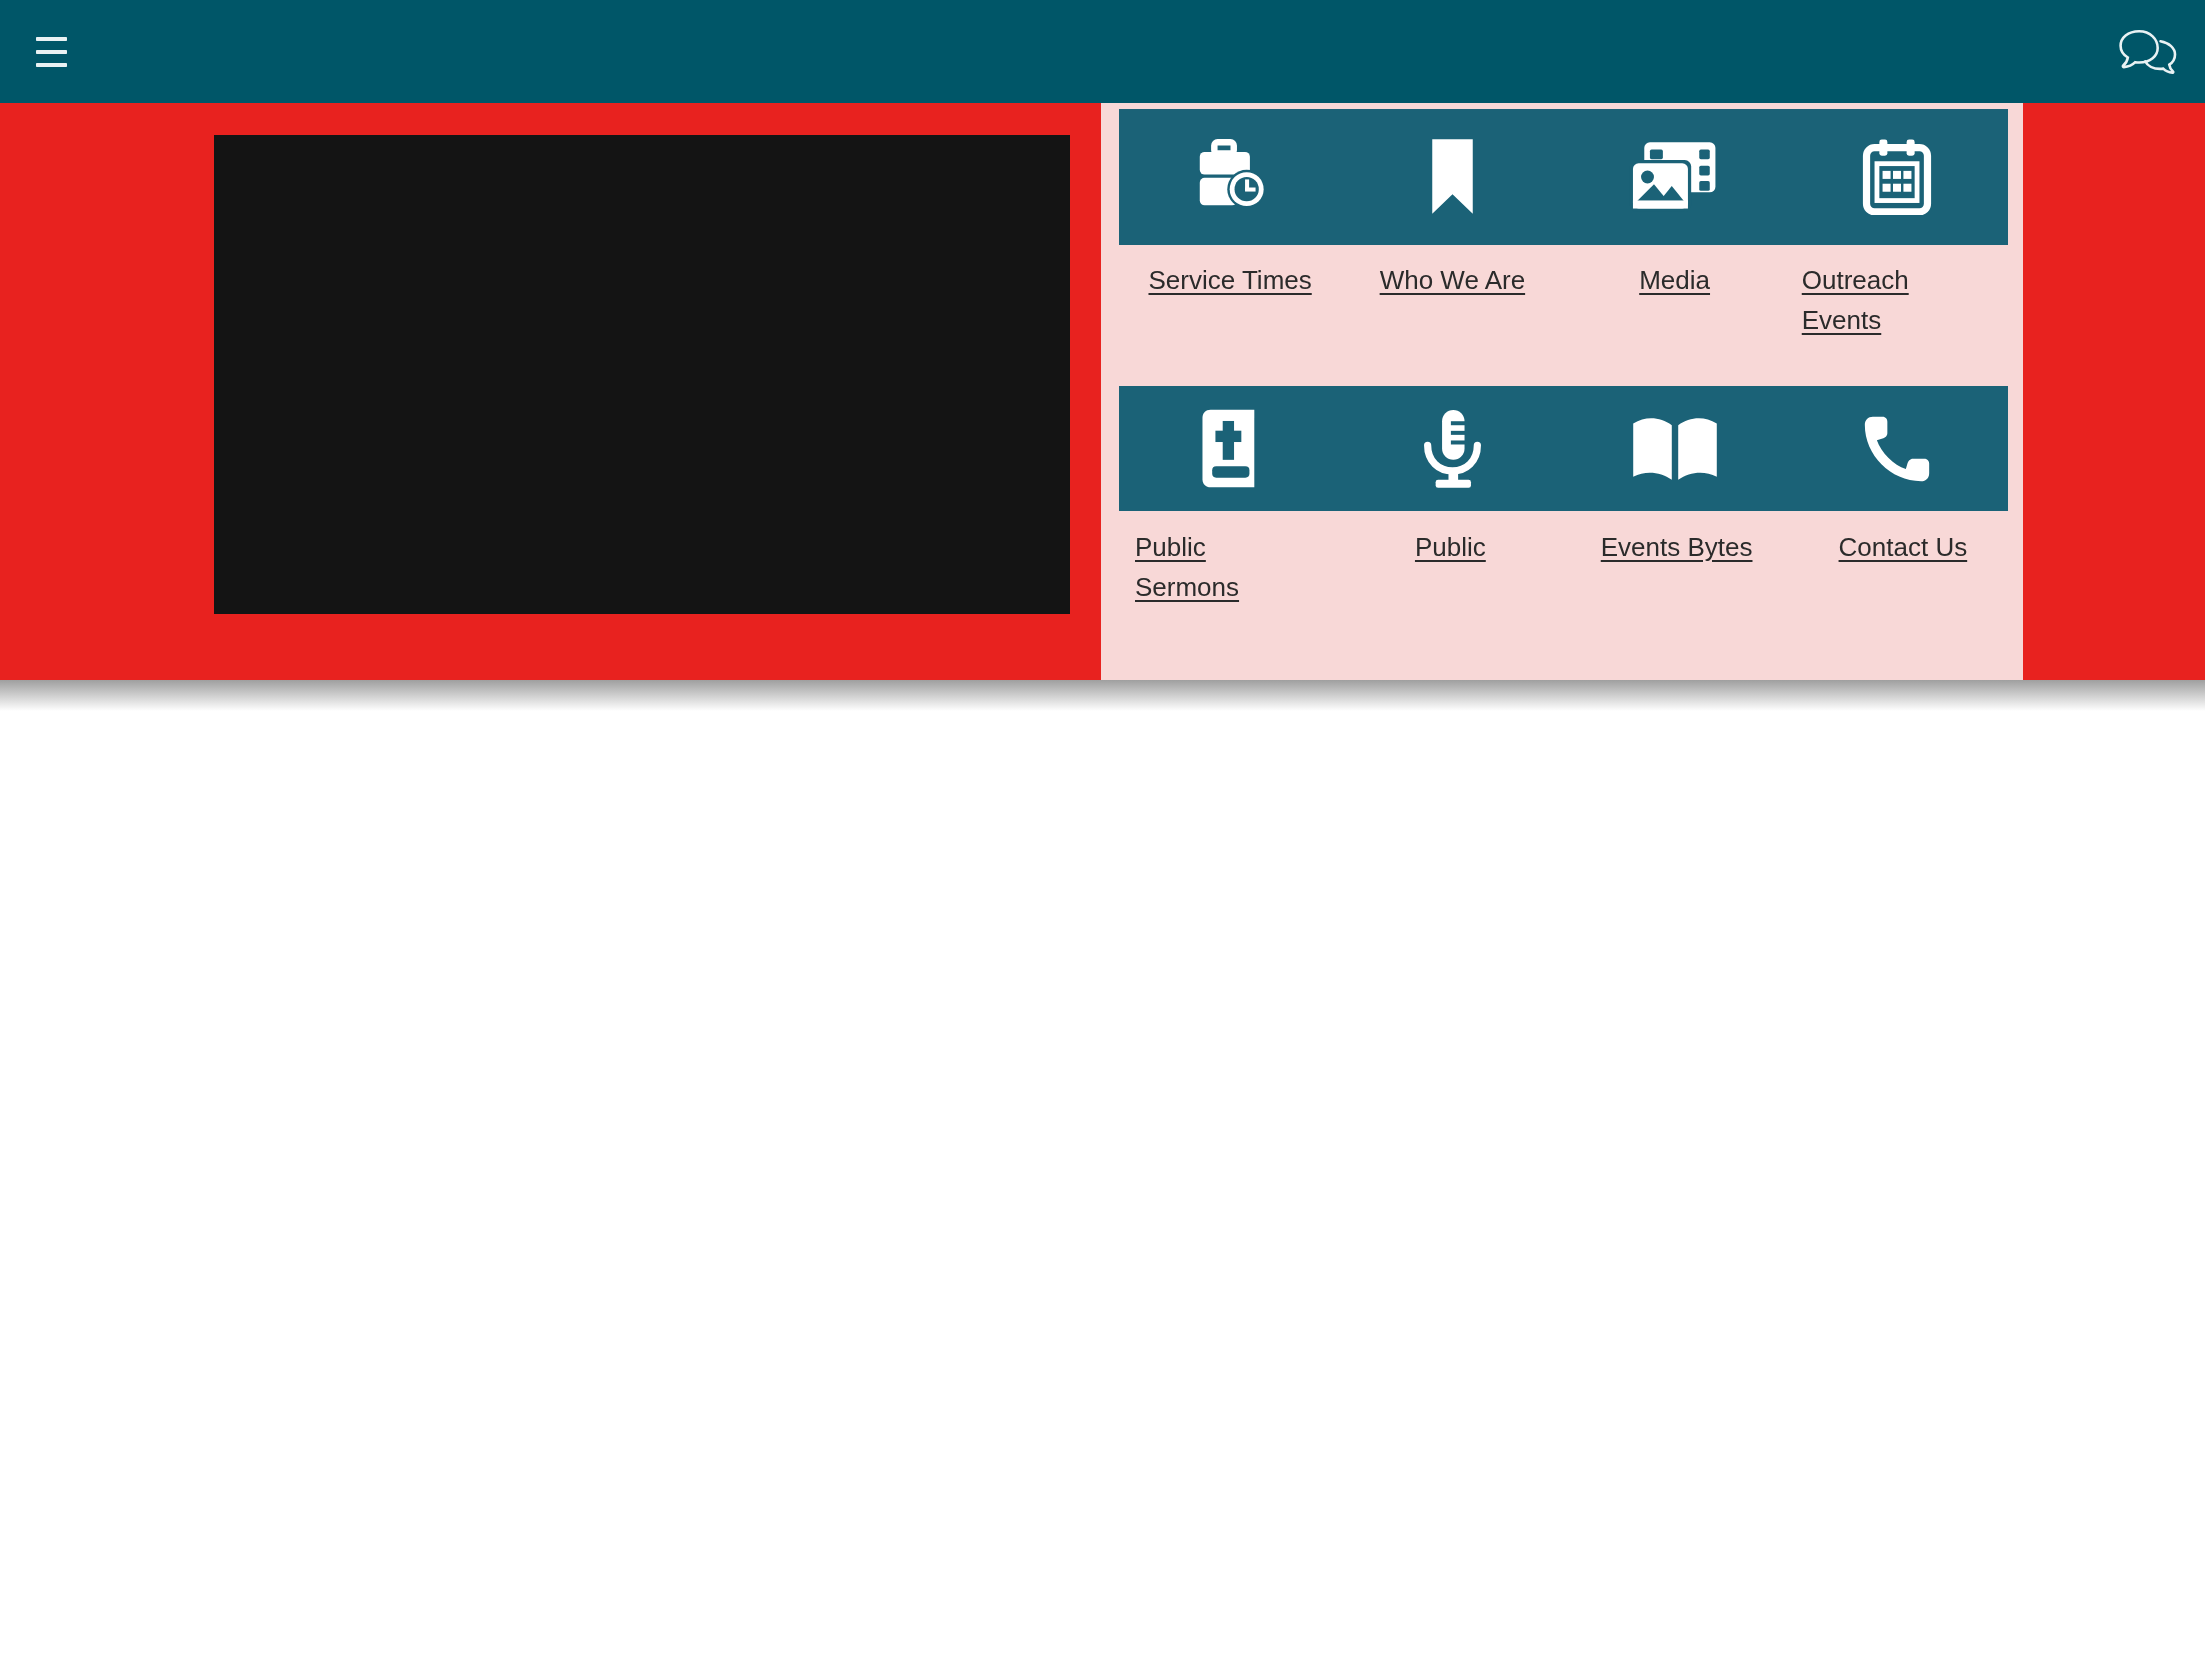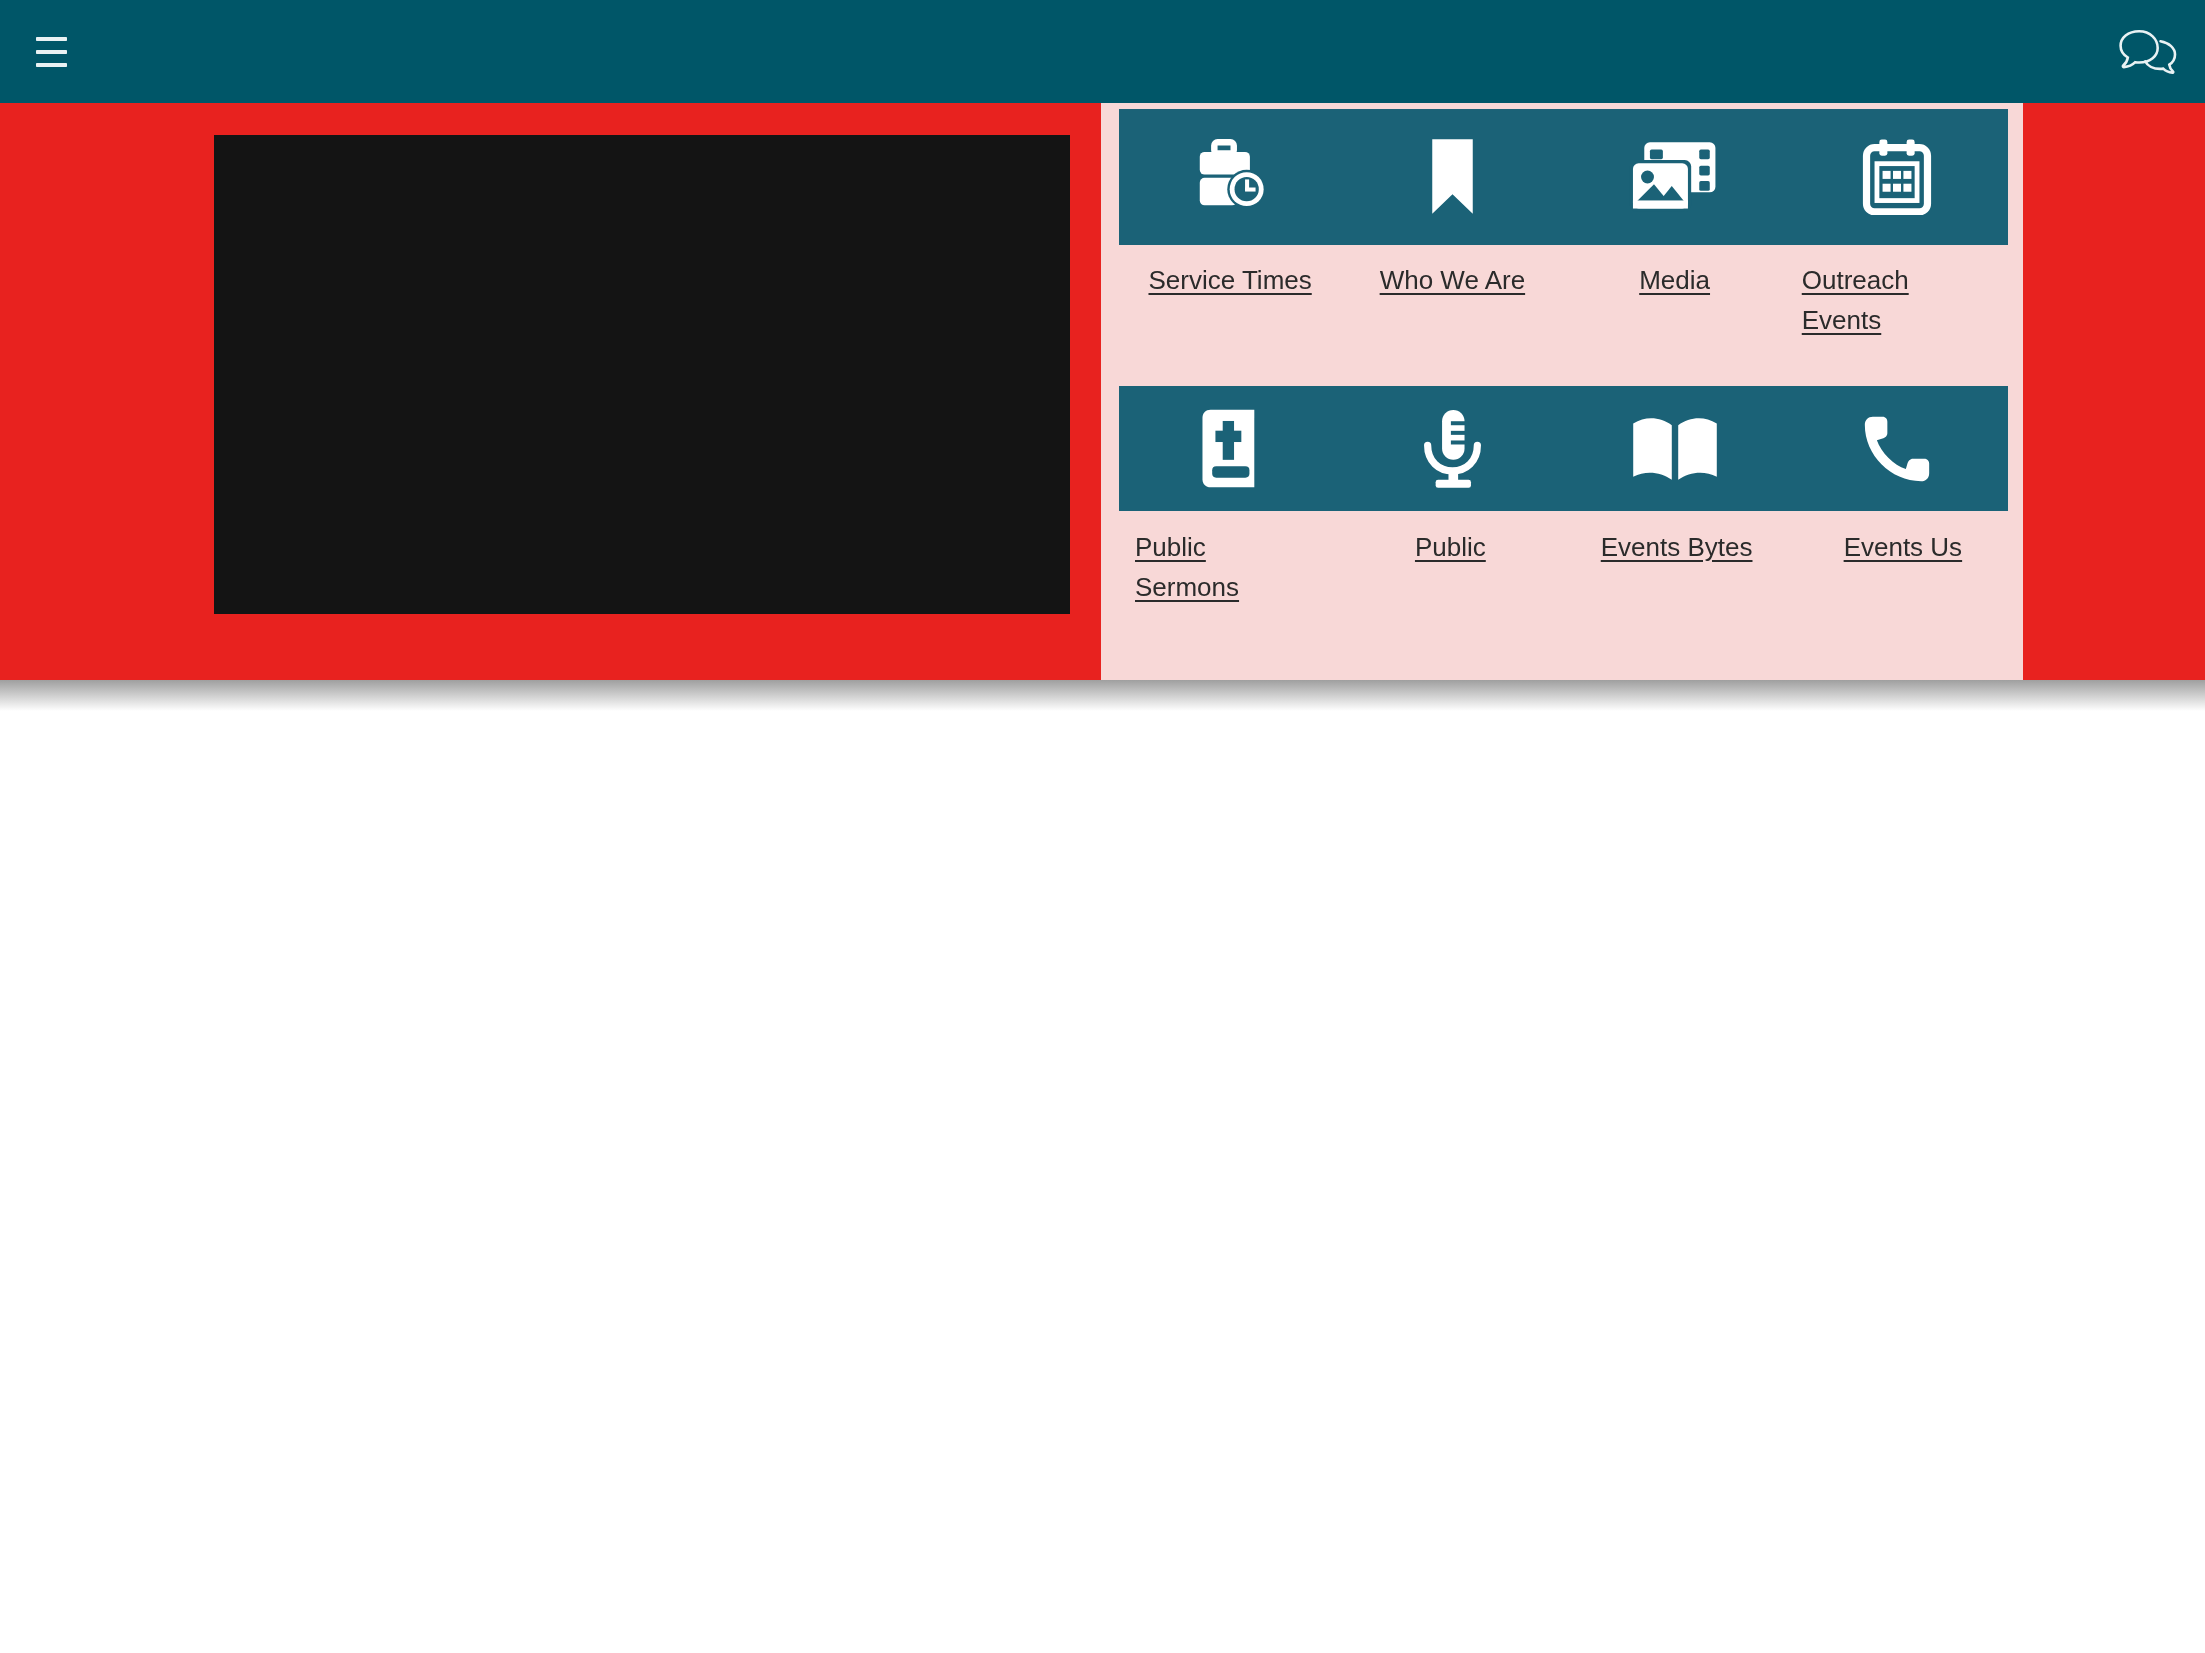--- a/index.html
+++ b/index.html
@@ -258,21 +258,21 @@
       <div class="label-cell">
         <a>Public Sermons</a>
       </div>
       <div class="label-cell">
         <a>Public</a>
       </div>
       <div class="label-cell">
         <a>Events Bytes</a>
       </div>
       <div class="label-cell">
-        <a>Events Us</a>
+        <a>Contact Us</a>
       </div>
     </div>
 
   </div>
 </div>
 
 <div id="hero-shadow"></div>
 
 
 </body></html>

